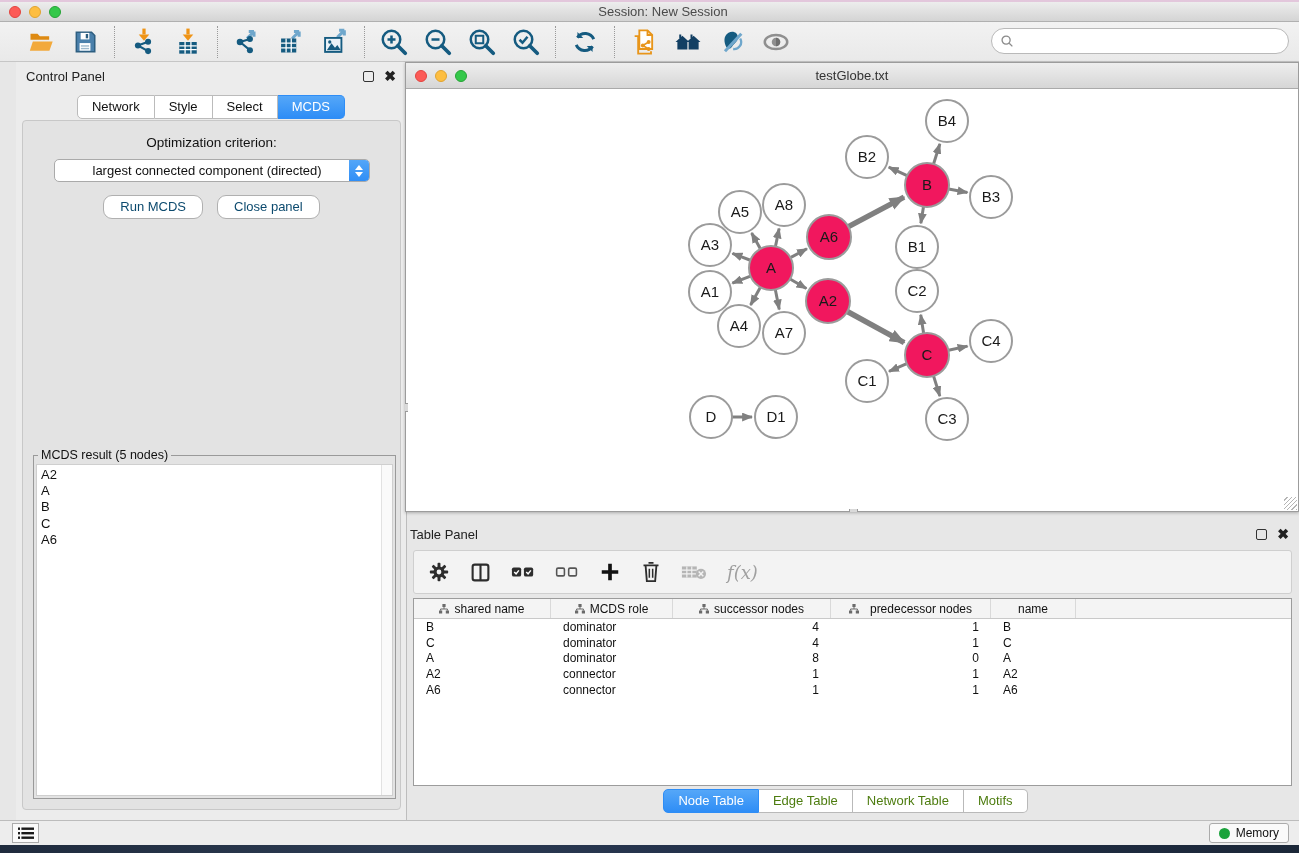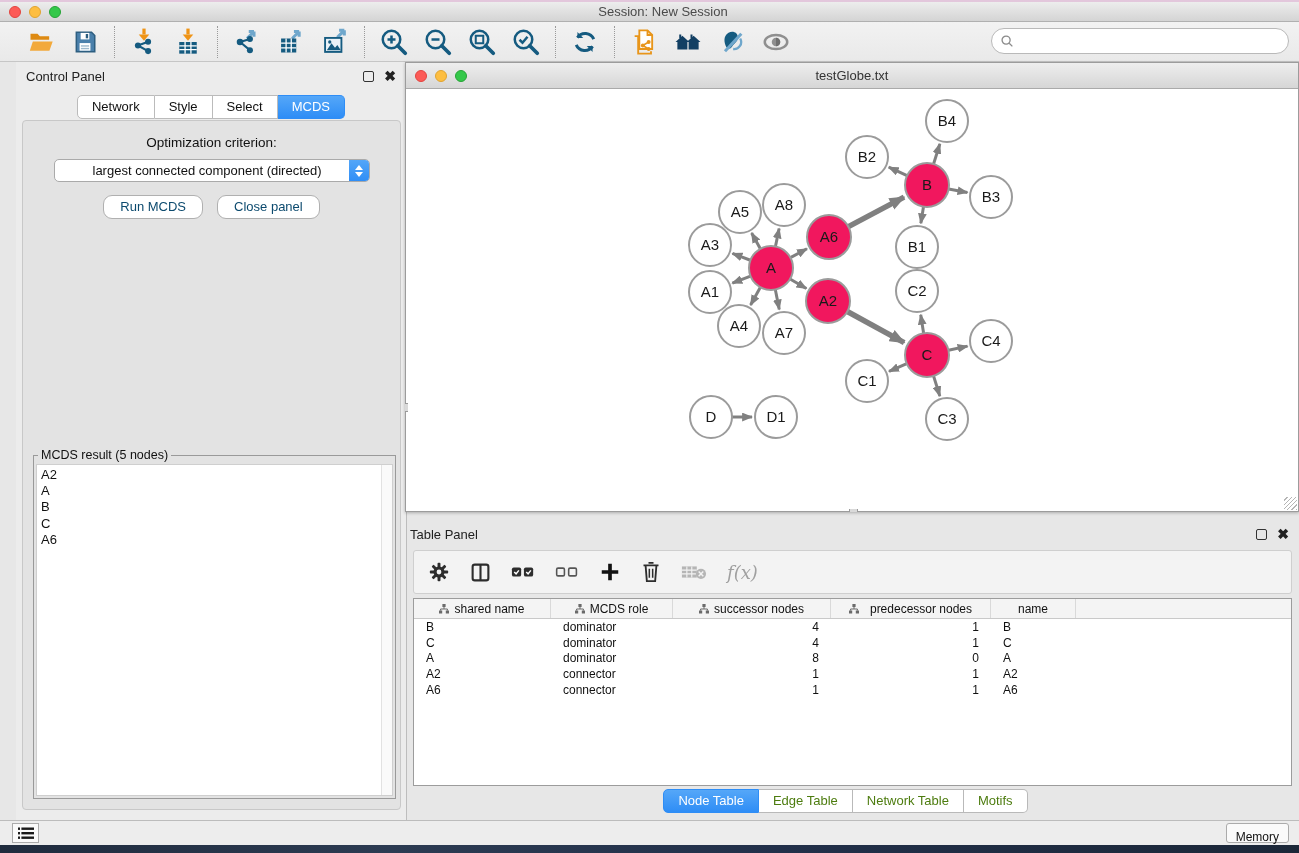--- a/index.html
+++ b/index.html
@@ -128,21 +128,21 @@
 
   
   .statusbar { position:absolute; left:0; top:820px; width:1299px; height:25px;
     background:#ededed; border-top:1px solid #bcbcbc; display:flex; align-items:center; }
   .status-list-btn { margin-left:12px; width:27px; height:20px; background:#fafafa;
     border:1px solid #ababab; display:flex; align-items:center; justify-content:center;
     cursor:pointer; }
   .status-spacer { flex:1; }
   .memory-btn { margin-right:10px; height:20px; background:#fafafa;
     border:1px solid #ababab; border-radius:3px; display:flex; align-items:center;
-    gap:6px; padding:0 9px; font-size:12px; color:#111; cursor:pointer;flex-direction:column; }
+    gap:6px; padding:0 9px; font-size:12px; color:#111; cursor:pointer; }
   .memory-dot { width:11px; height:11px; border-radius:50%; background:#1ba23c; }
   .desktop-strip { position:absolute; left:0; top:845px; width:1299px; height:8px;
     background:linear-gradient(90deg,#1f2b3d,#2c3b52 30%,#22304a 60%,#1b2738); }
 
   svg { display:block; }
 </style>
 </head>
 <body>
 
 <div id="app">

